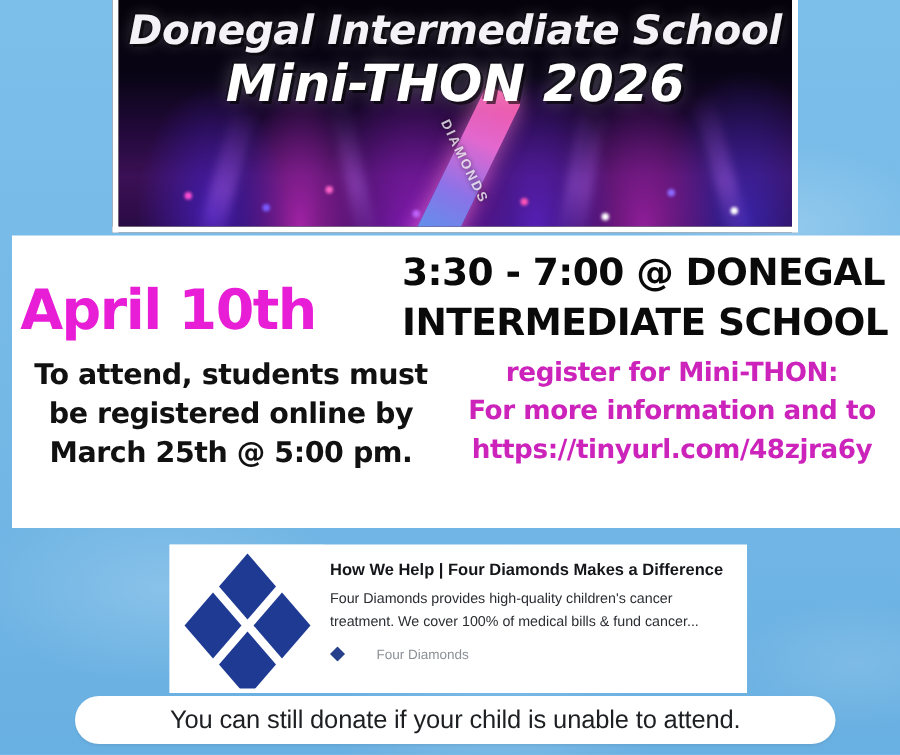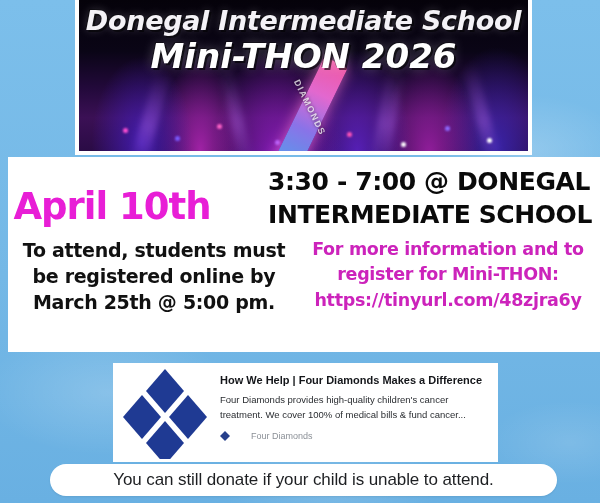--- a/index.html
+++ b/index.html
@@ -230,22 +230,22 @@
     </div>
   </div>
 
   <div class="panel-bottom">
     <div class="register">
       <div>To attend, students must</div>
       <div>be registered online by</div>
       <div>March 25th @ 5:00 pm.</div>
     </div>
     <div class="moreinfo">
+      <div>register for Mini-THON:</div>
       <div>For more information and to</div>
-      <div>register for Mini-THON:</div>
       <div class="url">https://tinyurl.com/48zjra6y</div>
     </div>
   </div>
 
 </div>
 
 <div class="fd-card">
   <div class="fd-logo">
     <svg width="86" height="92" viewBox="0 0 86 92" aria-hidden="true">
       <g fill="#1f3a93">

